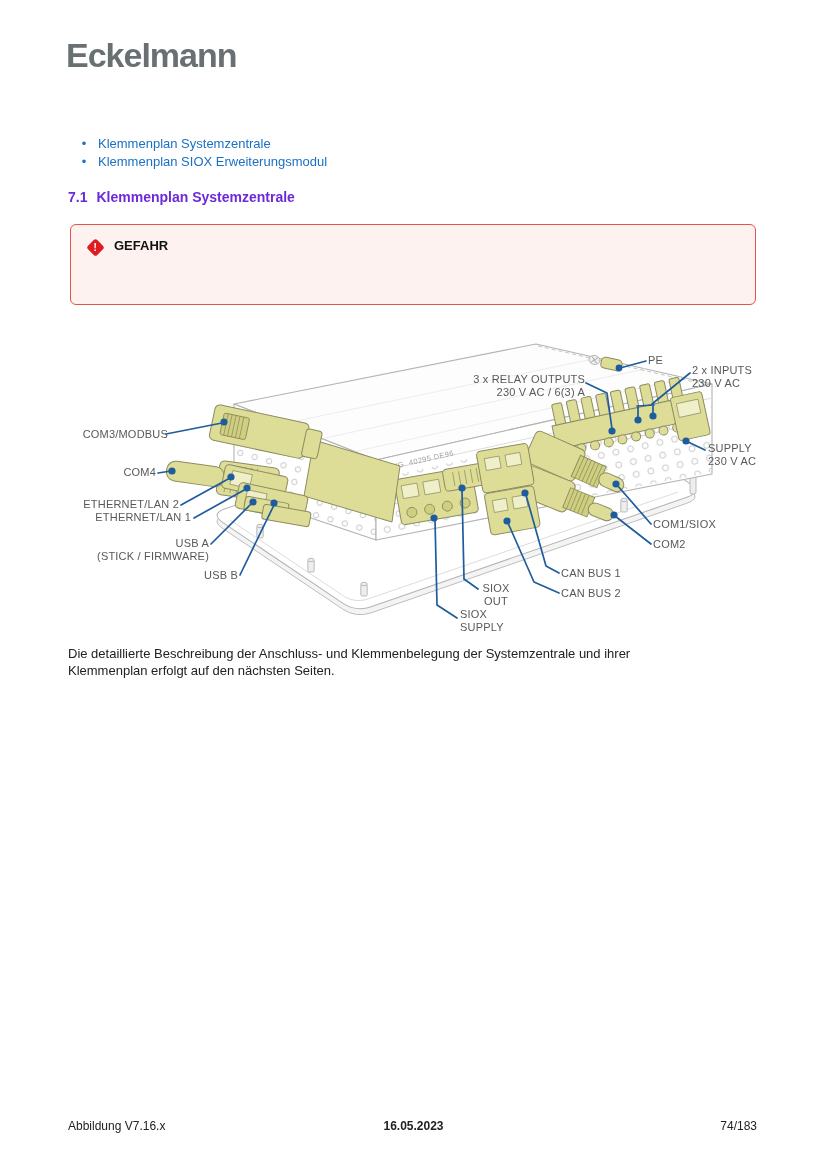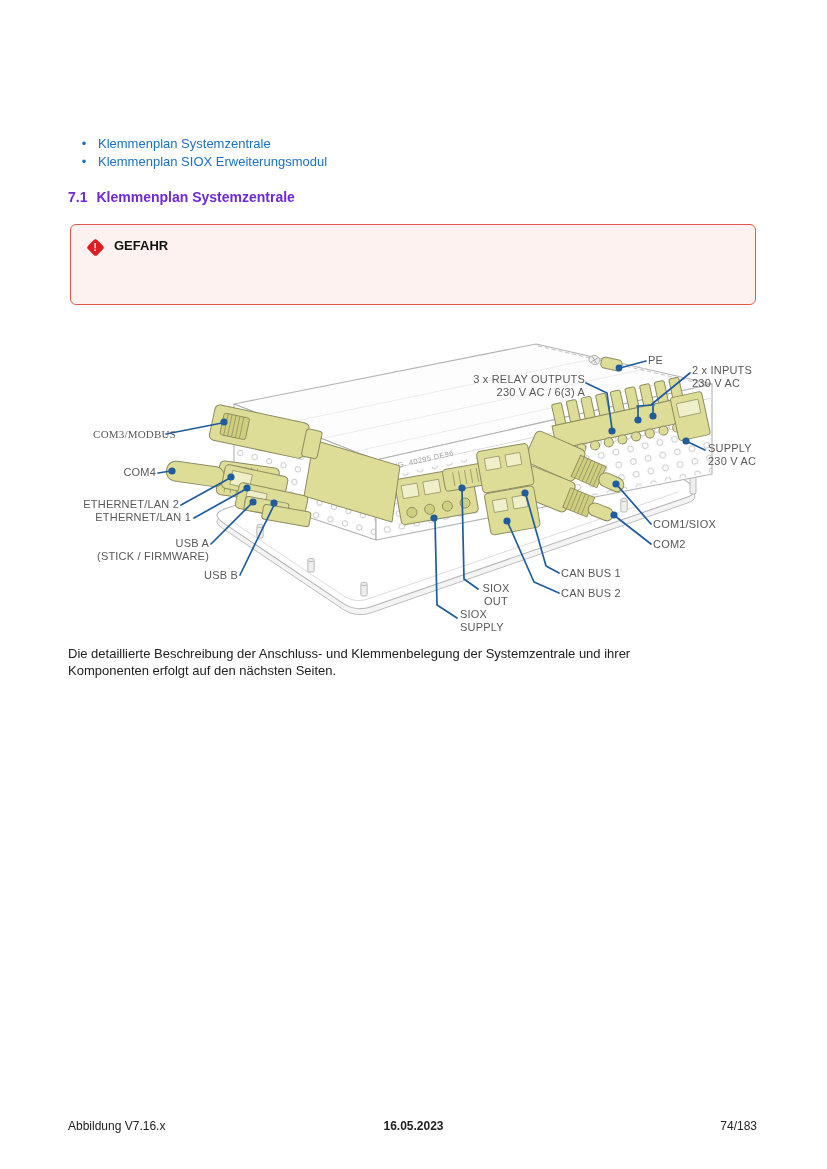--- a/index.html
+++ b/index.html
@@ -59,20 +59,21 @@
   .dot { fill:var(--callout); }
   .stand { fill:#eeeeee; stroke:#ababab; stroke-width:0.8; }
   .plate-inner { stroke:#dcdcdc; fill:none; stroke-width:1; }
   .engraving { font-family:"Liberation Sans", sans-serif; font-size:7.5px; fill:#a3a3a3; letter-spacing:0.4px; }
 </style>
 </head>
 <body>
 
 <div class="page">
 
+  <div class="logo">Eckelmann</div>
 
 
   <div class="toc">
     <div class="toc-row">
       <span class="toc-bullet">•</span>
       <a>Klemmenplan Systemzentrale</a>
     </div>
     <div class="toc-row">
       <span class="toc-bullet">•</span>
       <a>Klemmenplan SIOX Erweiterungsmodul</a>
@@ -287,21 +288,21 @@
         <div>230 V AC</div>
     </div>
     <div class="lbl r" style="left:330px; top:31px; width:191px;">
       <div>3 x RELAY OUTPUTS</div>
         <div>230 V AC / 6(3) A</div>
     </div>
     <div class="lbl" style="left:644px; top:100px;">
       <div>SUPPLY</div>
         <div>230 V AC</div>
     </div>
-    <div class="lbl r" style="left:12px; top:86px; width:100px;font-family:Liberation Serif, serif;">COM3/MODBUS</div>
+    <div class="lbl r" style="left:4px; top:86px; width:100px;">COM3/MODBUS</div>
     <div class="lbl r" style="left:0px; top:124px; width:92px;">COM4</div>
     <div class="lbl r" style="left:0px; top:156px; width:115px;">ETHERNET/LAN 2</div>
     <div class="lbl r" style="left:0px; top:169px; width:127px;">ETHERNET/LAN 1</div>
     <div class="lbl r" style="left:0px; top:195px; width:145px;">
       <div>USB A</div>
         <div>(STICK / FIRMWARE)</div>
     </div>
     <div class="lbl r" style="left:0px; top:227px; width:174px;">USB B</div>
     <div class="lbl" style="left:589px; top:176px;">COM1/SIOX</div>
     <div class="lbl" style="left:589px; top:196px;">COM2</div>
@@ -310,21 +311,21 @@
     <div class="lbl c" style="left:405px; top:240px; width:54px;">
       <div>SIOX</div>
         <div>OUT</div>
     </div>
     <div class="lbl" style="left:396px; top:266px;">
       <div>SIOX</div>
         <div>SUPPLY</div>
     </div>
   </div>
 
-  <div class="para" style="left:68px; top:645px; width:622px;">Die detaillierte Beschreibung der Anschluss- und Klemmenbelegung der Systemzentrale und ihrer Komponenten erfolgt auf den nächsten Seiten.</div>
+  <div class="para" style="left:68px; top:645px; width:622px;">Die detaillierte Beschreibung der Anschluss- und Klemmenbelegung der Systemzentrale und ihrer Klemmenplan erfolgt auf den nächsten Seiten.</div>
 
   <div class="footer">
     <span class="fl">Abbildung V7.16.x</span>
     <span class="fc">16.05.2023</span>
     <span class="fr">74/183</span>
   </div>
 
 </div>
 
 </body></html>

